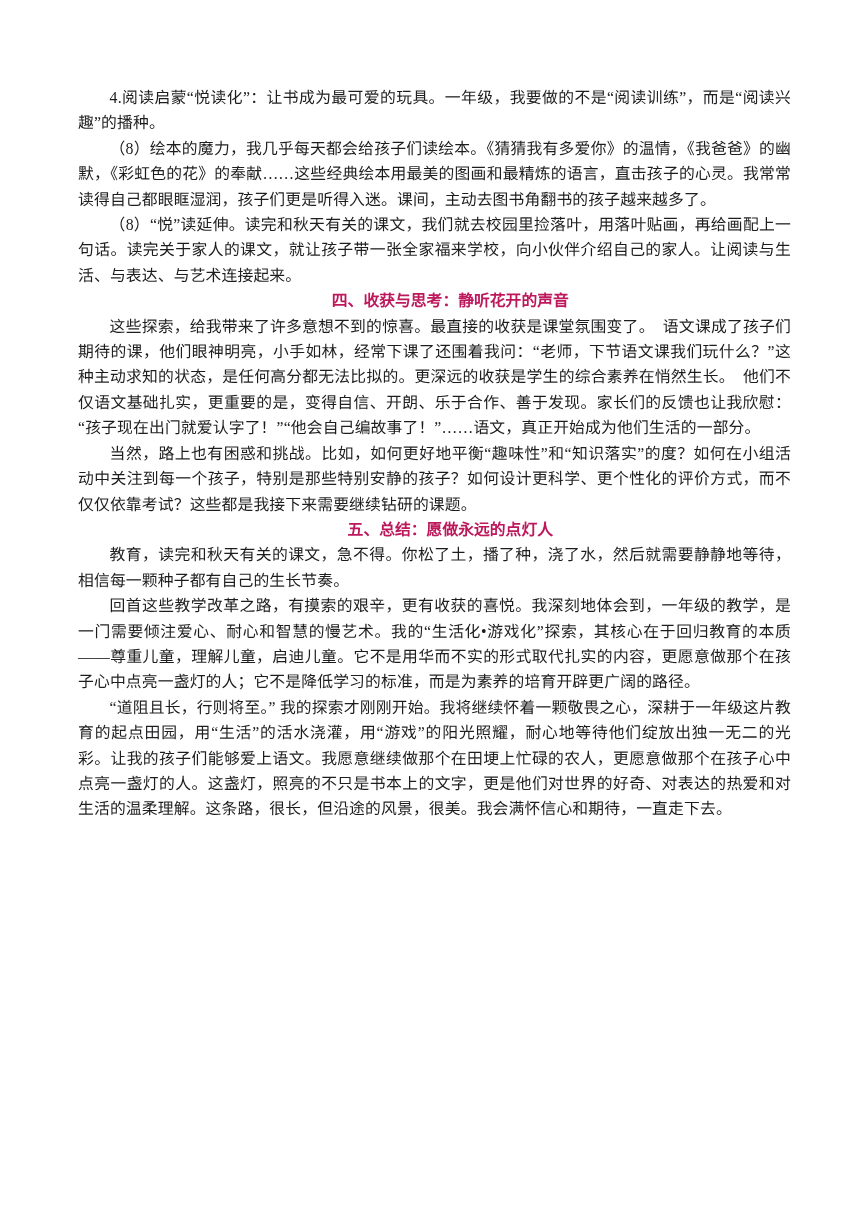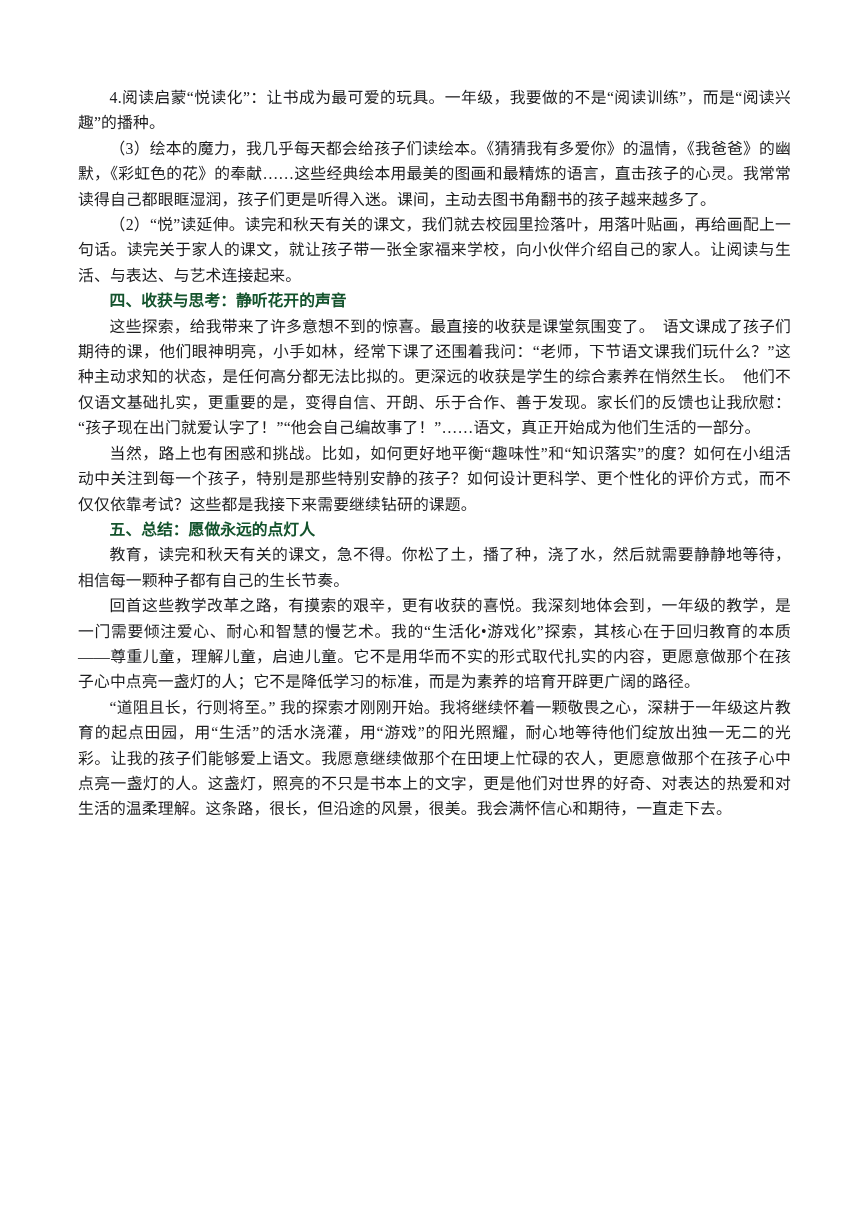--- a/index.html
+++ b/index.html
@@ -28,21 +28,22 @@
     text-indent: 2em;
     letter-spacing: 0.15px;
   }
   .heading {
     margin: 0;
     font-size: 15.8px;
     line-height: 25.4px;
     font-weight: 700;
     text-indent: 2em;
     font-family: "Liberation Sans", "DejaVu Sans", sans-serif;
-    color: #14532d;
+    color: #be185d;
+    text-align: center;
   }
   .flower-wrap {
     position: absolute;
     top: 928px;
     left: 50%;
     transform: translateX(-50%) translateX(7px);
     width: 360px; height: 176px;
   }
   .flower-wrap svg { width: 100%; height: 100%; display: block; }
   .page-number {
@@ -55,22 +56,22 @@
     color: #34344a;
   }
 </style>
 </head>
 <body>
 
 <div class="page">
 
   <div class="doc-body">
     <p class="para">4.阅读启蒙“悦读化”：让书成为最可爱的玩具。一年级，我要做的不是“阅读训练”，而是“阅读兴趣”的播种。</p>
-    <p class="para">（3）绘本的魔力，我几乎每天都会给孩子们读绘本。《猜猜我有多爱你》的温情，《我爸爸》的幽默，《彩虹色的花》的奉献……这些经典绘本用最美的图画和最精炼的语言，直击孩子的心灵。我常常读得自己都眼眶湿润，孩子们更是听得入迷。课间，主动去图书角翻书的孩子越来越多了。</p>
-    <p class="para">（2）“悦”读延伸。读完和秋天有关的课文，我们就去校园里捡落叶，用落叶贴画，再给画配上一句话。读完关于家人的课文，就让孩子带一张全家福来学校，向小伙伴介绍自己的家人。让阅读与生活、与表达、与艺术连接起来。</p>
+    <p class="para">（8）绘本的魔力，我几乎每天都会给孩子们读绘本。《猜猜我有多爱你》的温情，《我爸爸》的幽默，《彩虹色的花》的奉献……这些经典绘本用最美的图画和最精炼的语言，直击孩子的心灵。我常常读得自己都眼眶湿润，孩子们更是听得入迷。课间，主动去图书角翻书的孩子越来越多了。</p>
+    <p class="para">（8）“悦”读延伸。读完和秋天有关的课文，我们就去校园里捡落叶，用落叶贴画，再给画配上一句话。读完关于家人的课文，就让孩子带一张全家福来学校，向小伙伴介绍自己的家人。让阅读与生活、与表达、与艺术连接起来。</p>
     <p class="heading">四、收获与思考：静听花开的声音</p>
     <p class="para">这些探索，给我带来了许多意想不到的惊喜。最直接的收获是课堂氛围变了。　语文课成了孩子们期待的课，他们眼神明亮，小手如林，经常下课了还围着我问：“老师，下节语文课我们玩什么？”这种主动求知的状态，是任何高分都无法比拟的。更深远的收获是学生的综合素养在悄然生长。　他们不仅语文基础扎实，更重要的是，变得自信、开朗、乐于合作、善于发现。家长们的反馈也让我欣慰：“孩子现在出门就爱认字了！”“他会自己编故事了！”……语文，真正开始成为他们生活的一部分。</p>
     <p class="para">当然，路上也有困惑和挑战。比如，如何更好地平衡“趣味性”和“知识落实”的度？如何在小组活动中关注到每一个孩子，特别是那些特别安静的孩子？如何设计更科学、更个性化的评价方式，而不仅仅依靠考试？这些都是我接下来需要继续钻研的课题。</p>
     <p class="heading">五、总结：愿做永远的点灯人</p>
     <p class="para">教育，读完和秋天有关的课文，急不得。你松了土，播了种，浇了水，然后就需要静静地等待，相信每一颗种子都有自己的生长节奏。</p>
     <p class="para">回首这些教学改革之路，有摸索的艰辛，更有收获的喜悦。我深刻地体会到，一年级的教学，是一门需要倾注爱心、耐心和智慧的慢艺术。我的“生活化•游戏化”探索，其核心在于回归教育的本质——尊重儿童，理解儿童，启迪儿童。它不是用华而不实的形式取代扎实的内容，更愿意做那个在孩子心中点亮一盏灯的人；它不是降低学习的标准，而是为素养的培育开辟更广阔的路径。</p>
     <p class="para">“道阻且长，行则将至。” 我的探索才刚刚开始。我将继续怀着一颗敬畏之心，深耕于一年级这片教育的起点田园，用“生活”的活水浇灌，用“游戏”的阳光照耀，耐心地等待他们绽放出独一无二的光彩。让我的孩子们能够爱上语文。我愿意继续做那个在田埂上忙碌的农人，更愿意做那个在孩子心中点亮一盏灯的人。这盏灯，照亮的不只是书本上的文字，更是他们对世界的好奇、对表达的热爱和对生活的温柔理解。这条路，很长，但沿途的风景，很美。我会满怀信心和期待，一直走下去。</p>
   </div>
 
   <div class="flower-wrap">

